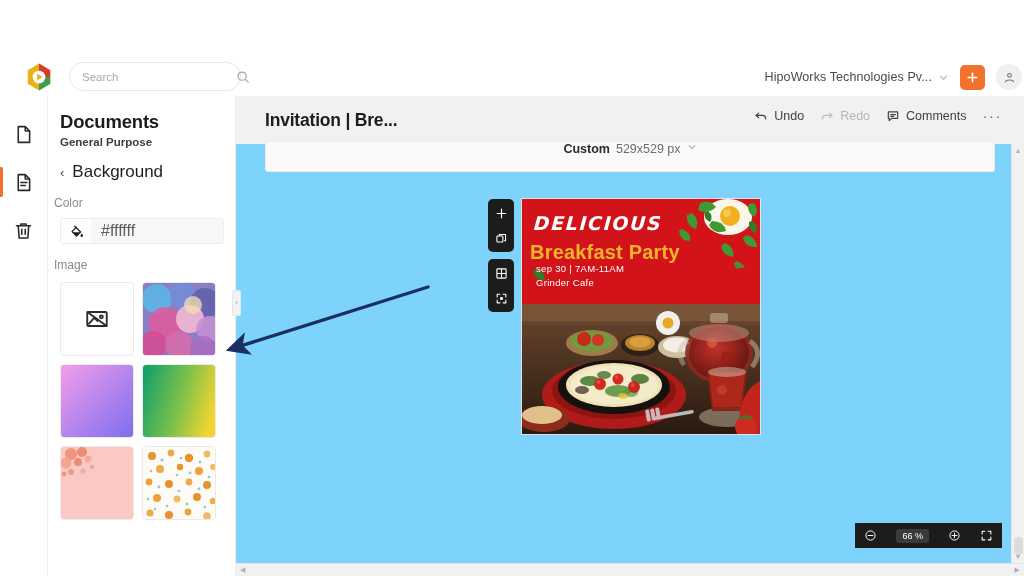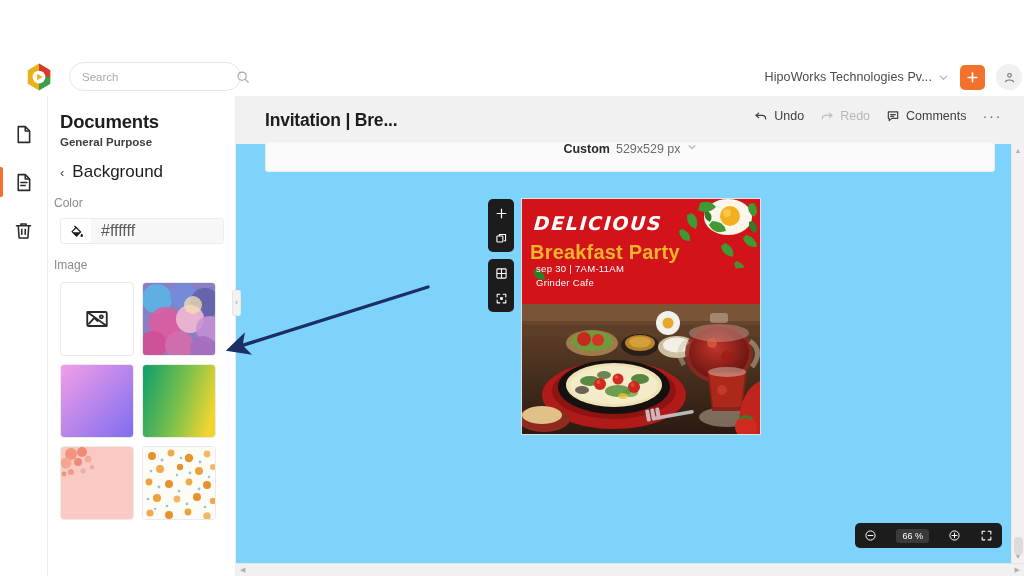--- a/index.html
+++ b/index.html
@@ -168,21 +168,21 @@
   }
   .scroll-v {
     position:absolute; right:0; top:48px; width:13px; height:419px; background:#f1f1f1;
     border-left:1px solid #e8e8e8; display:flex; flex-direction:column;
     align-items:center; justify-content:space-between; padding:3px 0; font-size:7px; color:#b0b0b0;
   }
   .scroll-v .thumb-v { position:absolute; bottom:8px; left:2px; width:9px; height:18px; background:#dcdcdc; border-radius:4px;}
 
   .zoom-bar {
     position:absolute; right:22px; bottom:28px; height:25px; background:#1c1c1c;
-    border-radius:5px; display:flex; align-items:center; gap:19px; padding:0 9px; z-index:7;
+    border-radius:0; display:flex; align-items:center; gap:19px; padding:0 9px; z-index:7;
   }
   .zoom-bar svg { width:13px; height:13px; cursor:pointer; }
   .zoom-val {
     background:#3a3a3a; border-radius:3px; padding:2px 6px; font-size:9px; color:#fff;
     white-space:nowrap;
   }
 
   
   .anno { position:absolute; left:0; top:0; width:1024px; height:576px; pointer-events:none; z-index:20; }
 </style>

